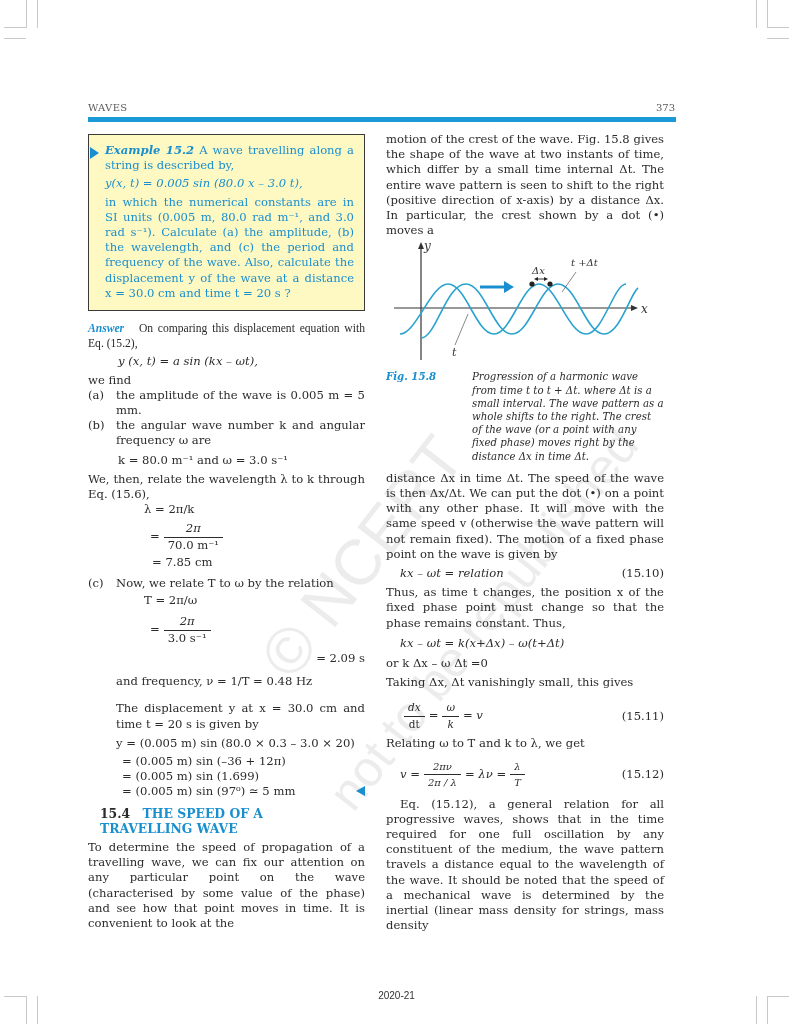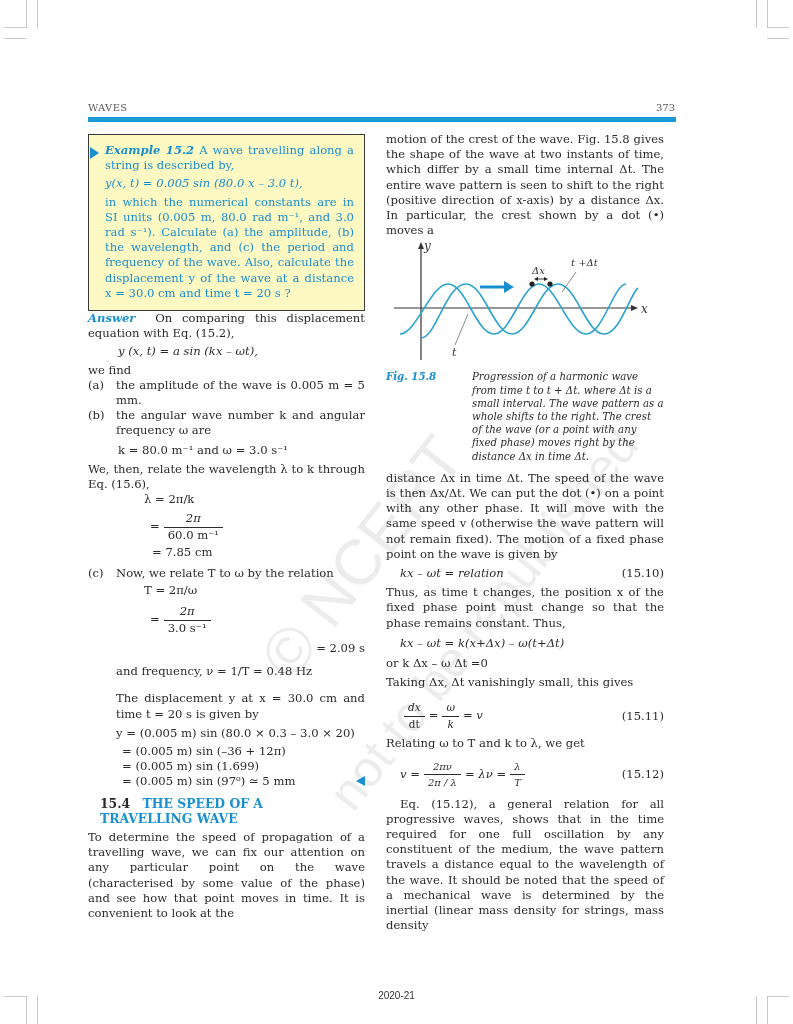--- a/index.html
+++ b/index.html
@@ -82,39 +82,39 @@
   <div class="example">
     <span class="tri"></span>
     <p>
       <span class="lbl">Example 15.2</span>
       <span>A wave travelling along a string is described by,</span>
     </p>
     <p class="i">y(x, t) = 0.005 sin (80.0 x – 3.0 t),</p>
     <p>in which the numerical constants are in SI units (0.005 m, 80.0 rad m⁻¹, and 3.0 rad s⁻¹). Calculate (a) the amplitude, (b) the wavelength, and (c) the period and frequency of the wave. Also, calculate the displacement y of the wave at a distance x = 30.0 cm and time t = 20 s ?</p>
   </div>
 
-  <p style="margin-top:0;">
+  <p style="margin-top:10px;font-family:Liberation Serif, serif;">
     <span class="ans-label">Answer</span>
     <span>On comparing this displacement equation with Eq. (15.2),</span>
   </p>
   <div class="eqline i">y (x, t) = a sin (kx – ωt),</div>
   <div>we find</div>
   <div class="listrow">
     <span class="k">(a)</span>
     <span class="v">the amplitude of the wave is 0.005 m = 5 mm.</span>
   </div>
   <div class="listrow">
     <span class="k">(b)</span>
     <span class="v">the angular wave number k and angular frequency ω are</span>
   </div>
   <div class="eqline" style="margin:4px 0;">k = 80.0  m⁻¹ and ω = 3.0 s⁻¹</div>
   <p>We, then, relate the wavelength λ to k through Eq. (15.6),</p>
   <div style="padding-left:56px;">λ = 2π/k</div>
   <div style="padding-left:62px;margin-top:4px;">
-    =<span class="frac"><span class="n i">2π</span><span class="d">60.0 m⁻¹</span></span>
+    =<span class="frac"><span class="n i">2π</span><span class="d">70.0 m⁻¹</span></span>
   </div>
   <div style="padding-left:64px;margin-top:2px;">=  7.85 cm</div>
   <div class="listrow" style="margin-top:6px;">
     <span class="k">(c)</span>
     <span class="v">Now, we relate T to ω by the relation</span>
   </div>
   <div style="padding-left:56px;margin-top:2px;">T = 2π/ω</div>
   <div style="padding-left:62px;margin-top:6px;">
     =<span class="frac"><span class="n i">2π</span><span class="d">3.0 s⁻¹</span></span>
   </div>

